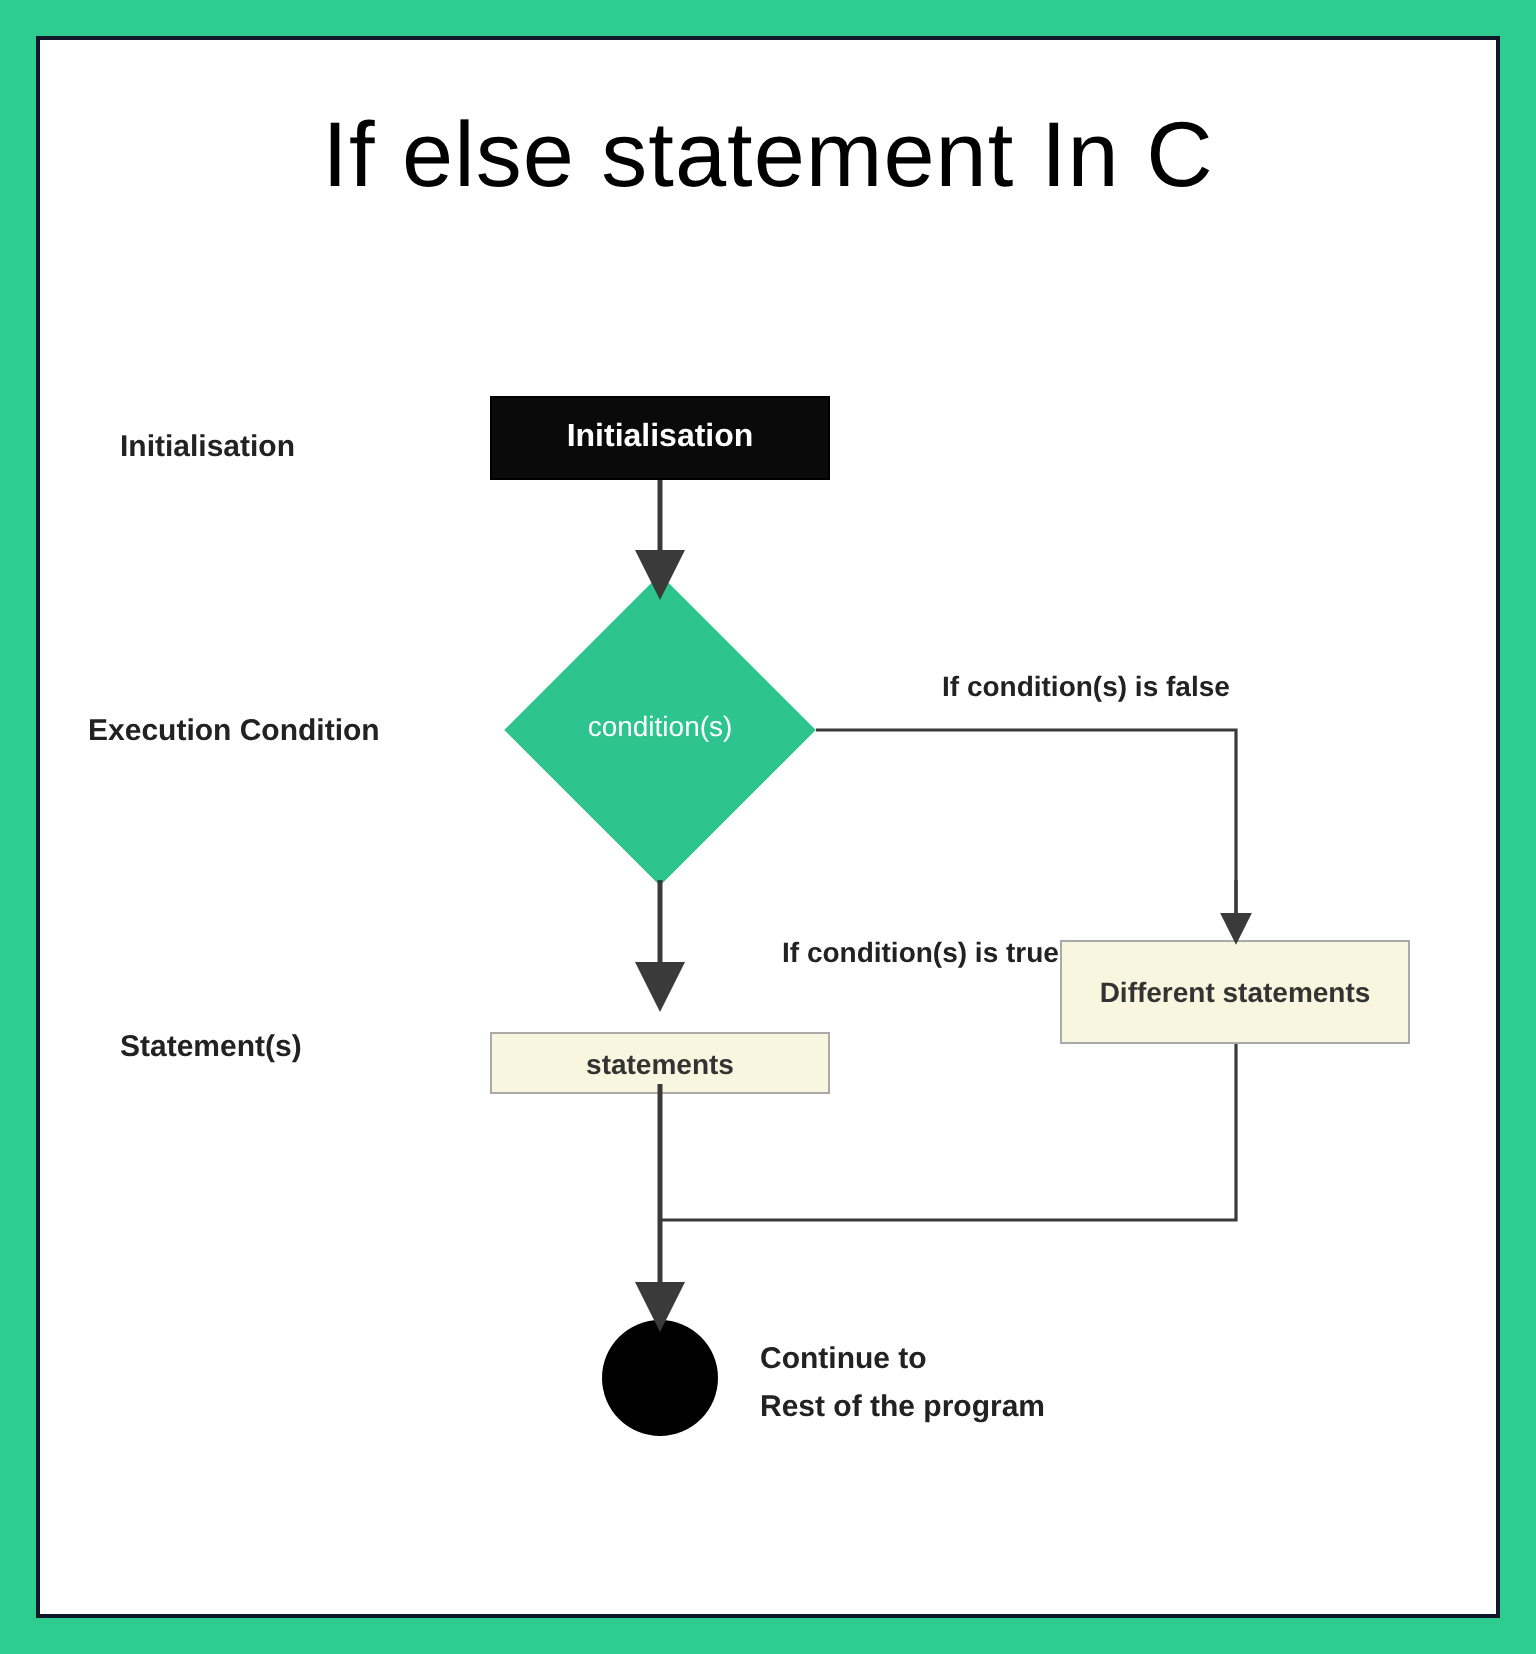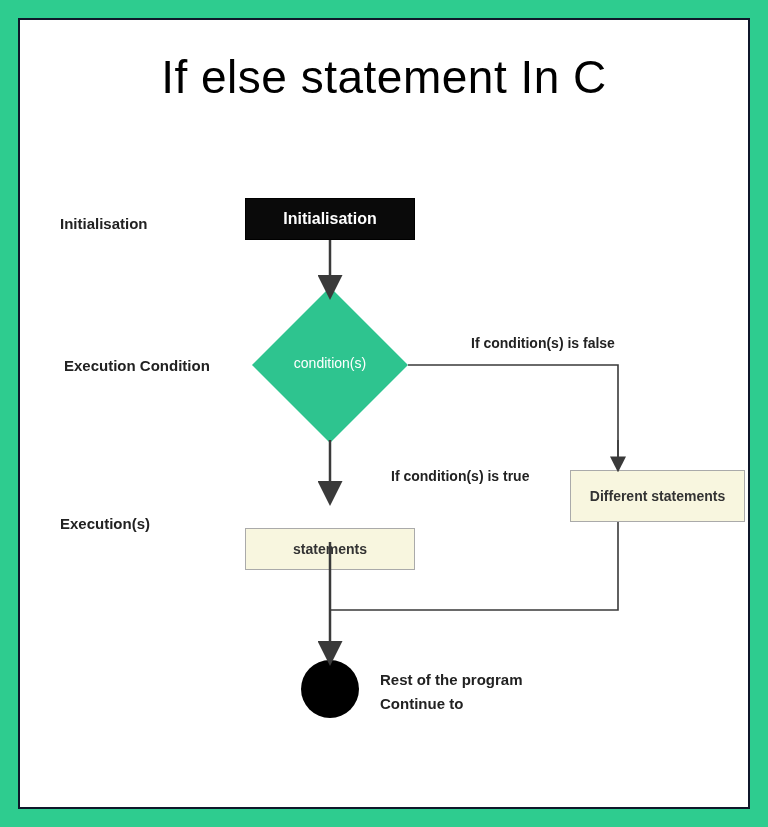--- a/index.html
+++ b/index.html
@@ -102,40 +102,40 @@
   }
 </style>
 </head>
 <body>
 
 <div class="canvas">
 
   <div class="title">If else statement In C</div>
 
   <div class="side-label" style="left:40px; top:195px;">Initialisation</div>
-  <div class="side-label" style="left:44px; top:337px;">Execution Condition</div>
-  <div class="side-label" style="left:40px; top:495px;">Execution(s)</div>
+  <div class="side-label" style="left:24px; top:337px;">Execution Condition</div>
+  <div class="side-label" style="left:40px; top:495px;">Statement(s)</div>
 
   <div class="init-box" style="left:225px; top:178px; width:170px; height:42px;">Initialisation</div>
 
   <div class="diamond" style="left:255px; top:290px;"></div>
   <div class="diamond-text" style="left:255px; top:335px; width:110px;">condition(s)</div>
 
-  <div class="stmt-box" style="left:225px; top:508px; width:170px; height:42px;">statements</div>
+  <div class="stmt-box" style="left:225px; top:496px; width:170px; height:31px;">statements</div>
 
-  <div class="stmt-box" style="left:510px; top:450px; width:175px; height:52px;margin-left:40px;">Different statements</div>
+  <div class="stmt-box" style="left:510px; top:450px; width:175px; height:52px;">Different statements</div>
 
   <div class="edge-label" style="left:340px; top:448px;text-align:right;">If condition(s) is true</div>
   <div class="edge-label" style="left:420px; top:315px;">If condition(s) is false</div>
 
   <div class="end-circle" style="left:281px; top:640px;"></div>
 
   <div class="continue-text" style="left:360px; top:648px;">
+    <div>Continue to</div>
     <div>Rest of the program</div>
-    <div>Continue to</div>
   </div>
 
   <svg class="arrows">
     <defs>
       <marker id="arrowhead" markerWidth="10" markerHeight="10" refX="6" refY="5" orient="auto">
         <path d="M0,0 L10,5 L0,10 Z" fill="#3a3a3a"></path>
       </marker>
     </defs>
 
     <line x1="310" y1="220" x2="310" y2="270" stroke="#3a3a3a" stroke-width="2.5" marker-end="url(#arrowhead)"></line>

